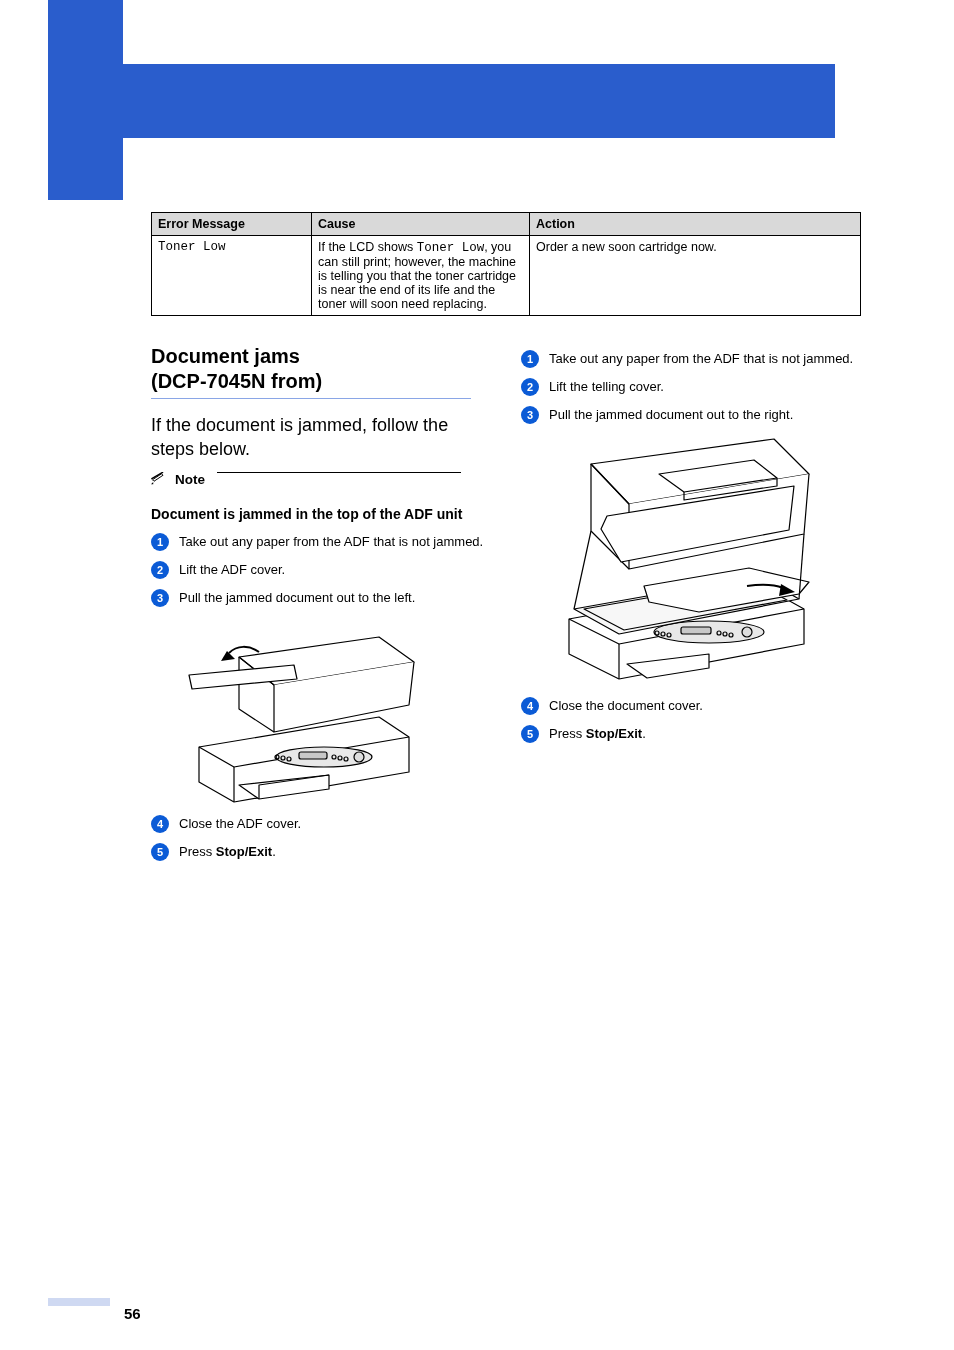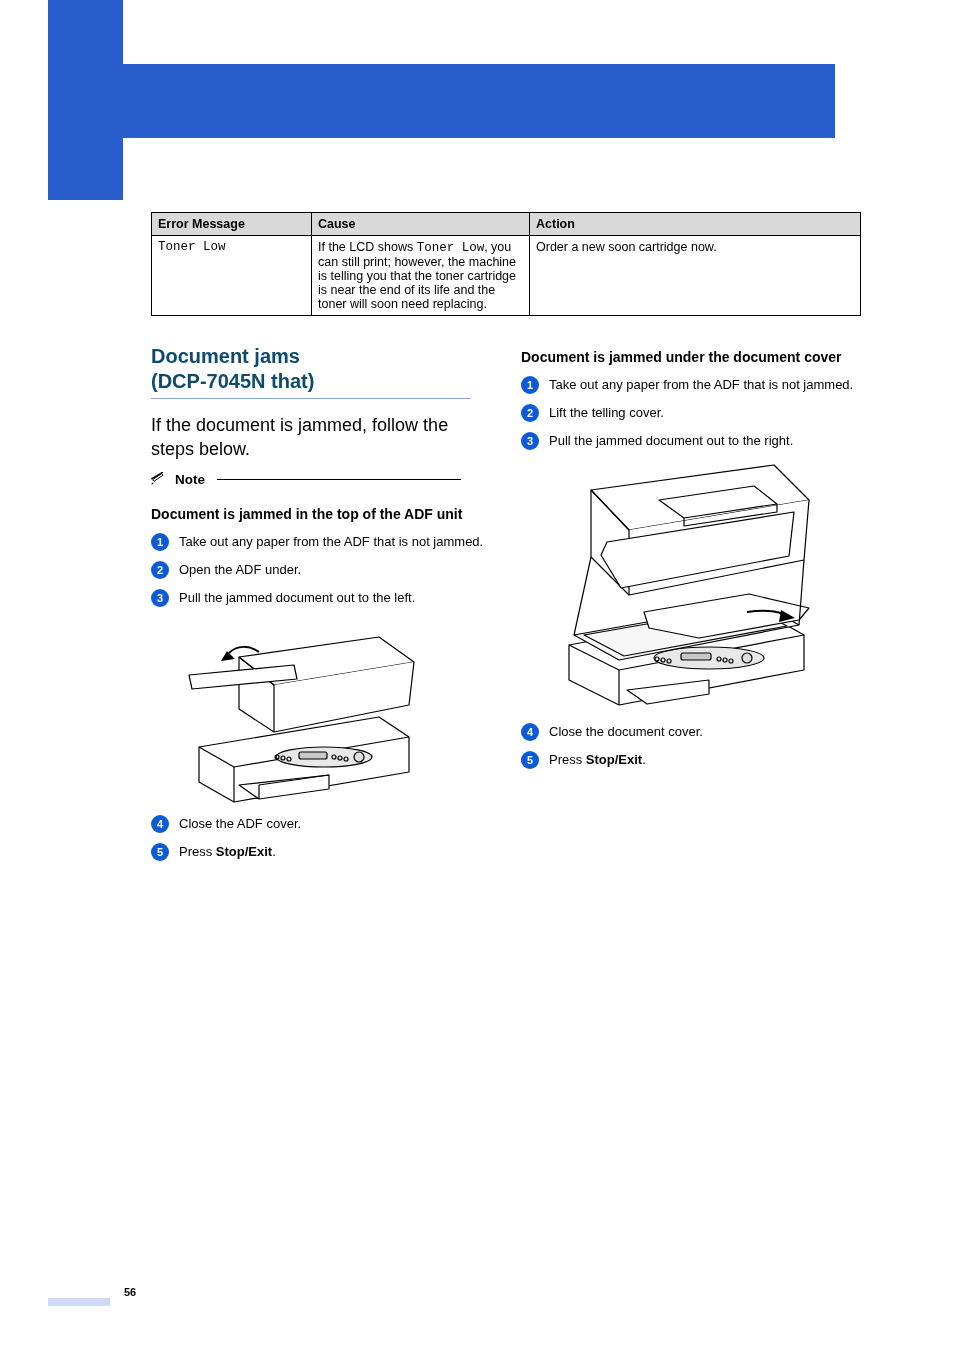--- a/index.html
+++ b/index.html
@@ -17,40 +17,40 @@
   .blue-horiz { position: absolute; top: 64px; left: 123px; width: 712px; height: 74px; background: #2a5dcc; }
   .content { position: absolute; top: 212px; left: 128px; width: 710px; margin-left: 23px; }
   table.err { border-collapse: collapse; width: 100%; font-size: 12.5px; }
   table.err th, table.err td { border: 1px solid #000; padding: 4px 6px; text-align: left; vertical-align: top; }
   table.err th { background: #d9d9d9; font-weight: bold; }
   table.err .col1 { width: 160px; }
   table.err .col2 { width: 218px; }
   .mono { font-family: "Courier New", monospace; }
   .cols { display: flex; gap: 30px; margin-top: 28px; }
   .col { flex: 1; }
-  h2.sect { font-size: 20px; font-weight: bold; color: #0c4a6e; line-height: 1.25; margin-bottom: 4px; }
+  h2.sect { font-size: 20px; font-weight: bold; color: #000000; line-height: 1.25; margin-bottom: 4px; }
   .sect-rule { border: 0; border-top: 1px solid #8aa6e6; margin: 4px 0 14px 0; width: 320px; }
   p.body { font-size: 18px; line-height: 1.35; margin-bottom: 10px; }
   .note-block { margin: 10px 0 18px 0; width: 310px; }
-  .note-head { display: flex; align-items: center; gap: 6px; font-weight: bold; font-size: 13.5px; }
+  .note-head { display: flex; gap: 6px; font-weight: bold; font-size: 13.5px; }
   .note-head .pencil { width: 18px; height: 14px; }
   .note-line { flex: 1; border-top: 1px solid #000; margin-left: 6px; }
   .note-body { font-size: 13px; line-height: 1.35; padding: 6px 2px 6px 18px; border-bottom: 1px solid #000; }
   h3.sub { font-size: 14px; font-weight: bold; line-height: 1.3; margin: 6px 0 10px 0; }
   .step { display: flex; gap: 10px; margin: 6px 0 10px 0; }
   .step .num { flex: 0 0 18px; }
   .step .num .circle {
     width: 18px; height: 18px; border-radius: 50%; background: #0b5bd6;
     display: flex; align-items: center; justify-content: center;
     color: #fff; font-weight: bold; font-size: 11px;
   }
   .step .txt { flex: 1; font-size: 13px; line-height: 1.35; }
   .illus { margin: 8px 0 8px 28px; }
   .illus svg { display: block; }
-  .page-num { position: absolute; bottom: 52px; left: 124px; font-size: 11px; font-weight: bold; }
+  .page-num { position: absolute; bottom: 28px; left: 124px; font-size: 15px; font-weight: bold; }
   .page-bar { position: absolute; bottom: 44px; left: 48px; width: 62px; height: 8px; background: #cfd9f2; }
 </style>
 </head>
 <body>
 
 <div class="top-blocks">
   <div class="blue-vert"></div>
   <div class="blue-horiz"></div>
 </div>
 
@@ -73,21 +73,21 @@
         <td>Order a new soon cartridge now.</td>
       </tr>
     </tbody>
   </table>
 
   <div class="cols">
 
     <div class="col">
       <h2 class="sect">
         <span>Document jams</span><br>
-        <span>(DCP-7045N that)</span>
+        <span>(DCP-7045N from)</span>
       </h2>
       <hr class="sect-rule">
 
       <p class="body">If the document is jammed, follow the steps below.</p>
 
       <div class="note-block">
         <div class="note-head">
           <svg class="pencil" viewBox="0 0 24 18">
             <rect x="0" y="8" width="18" height="2" fill="#000" transform="rotate(-30 0 8)"></rect>
             <polygon points="0,16 3,13 3,16" fill="#000"></polygon>
@@ -103,21 +103,21 @@
       <div class="step">
         <div class="num">
             <div class="circle">1</div>
           </div>
         <div class="txt">Take out any paper from the ADF that is not jammed.</div>
       </div>
       <div class="step">
         <div class="num">
             <div class="circle">2</div>
           </div>
-        <div class="txt">Open the ADF under.</div>
+        <div class="txt">Lift the ADF cover.</div>
       </div>
       <div class="step">
         <div class="num">
             <div class="circle">3</div>
           </div>
         <div class="txt">Pull the jammed document out to the left.</div>
       </div>
 
       <div class="illus">
         <svg width="240" height="190" viewBox="0 0 240 190">
@@ -163,21 +163,20 @@
         <div class="num">
             <div class="circle">5</div>
           </div>
         <div class="txt">
           <span>Press </span><strong>Stop/Exit</strong><span>.</span>
         </div>
       </div>
     </div>
 
     <div class="col">
-      <h3 class="sub" style="margin-top:4px;">Document is jammed under the document cover</h3>
 
       <div class="step">
         <div class="num">
             <div class="circle">1</div>
           </div>
         <div class="txt">Take out any paper from the ADF that is not jammed.</div>
       </div>
       <div class="step">
         <div class="num">
             <div class="circle">2</div>

